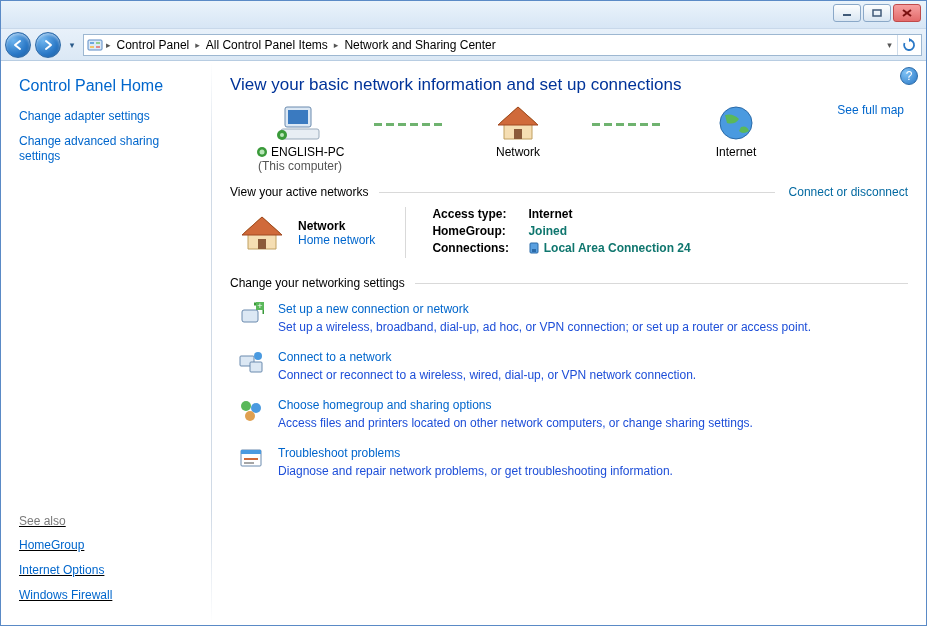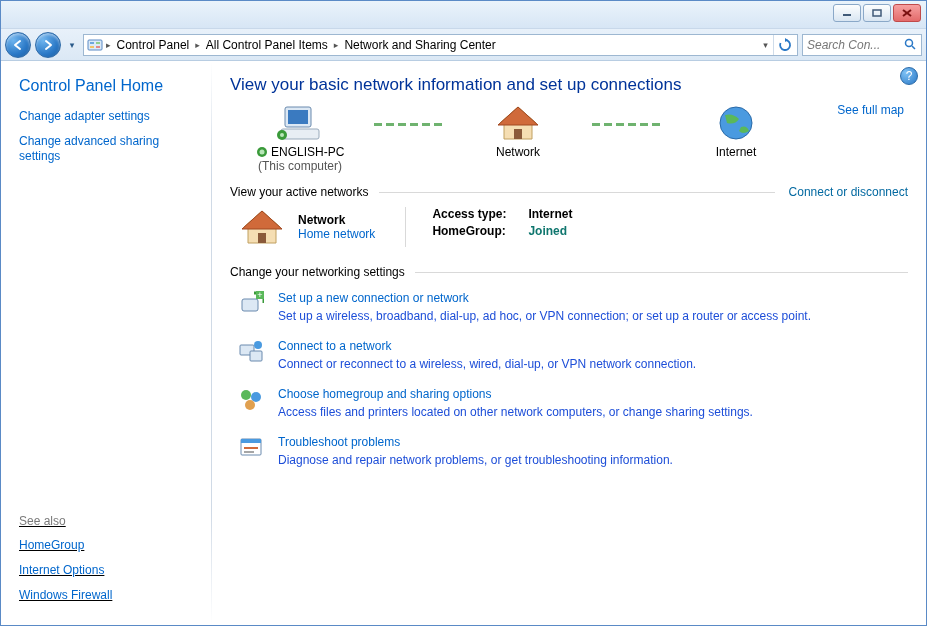--- a/index.html
+++ b/index.html
@@ -214,29 +214,20 @@
       <span class="addr-dd">▾</span>
       <span class="addr-refresh">
         <svg width="14" height="14">
             <path d="M7 2 A5 5 0 1 1 2.5 5" fill="none" stroke="#2a78c6" stroke-width="1.8"></path>
             <path d="M7 0 L7 4 L10 2 Z" fill="#2a78c6"></path>
           </svg>
       </span>
     </div>
   </div>
 
-  <div class="search-box">
-    <span>Search Con...</span>
-    <span class="mag">
-      <svg width="13" height="13">
-          <circle cx="5" cy="5" r="3.5" fill="none" stroke="#2a78c6" stroke-width="1.5"></circle>
-          <line x1="8" y1="8" x2="11" y2="11" stroke="#2a78c6" stroke-width="1.5"></line>
-        </svg>
-    </span>
-  </div>
 </div>
 
 <div class="content">
 
   <div class="sidebar">
     <span class="heading">Control Panel Home</span>
     <span class="navlink">Change adapter settings</span>
     <span class="navlink">Change advanced sharing settings</span>
 
     <div class="seealso">
@@ -310,20 +301,30 @@
         </div>
       </div>
       <div class="net-right">
         <div class="kv">
           <span class="k">Access type:</span>
           <span class="v">Internet</span>
         </div>
         <div class="kv">
           <span class="k">HomeGroup:</span>
           <span class="v link">Joined</span>
+        </div>
+        <div class="kv">
+          <span class="k">Connections:</span>
+          <span class="v link">
+            <svg style="display:inline;vertical-align:-3px" width="12" height="14">
+                <rect x="2" y="2" width="8" height="10" rx="1" fill="#5aa0e0" stroke="#2a6aa8"></rect>
+                <rect x="4" y="8" width="4" height="3" fill="#2a6aa8"></rect>
+              </svg>
+            <span>Local Area Connection 24</span>
+          </span>
         </div>
       </div>
     </div>
 
     <div class="section-head">
       <span>Change your networking settings</span>
       <div class="rule"></div>
     </div>
 
     <div class="tasks">

